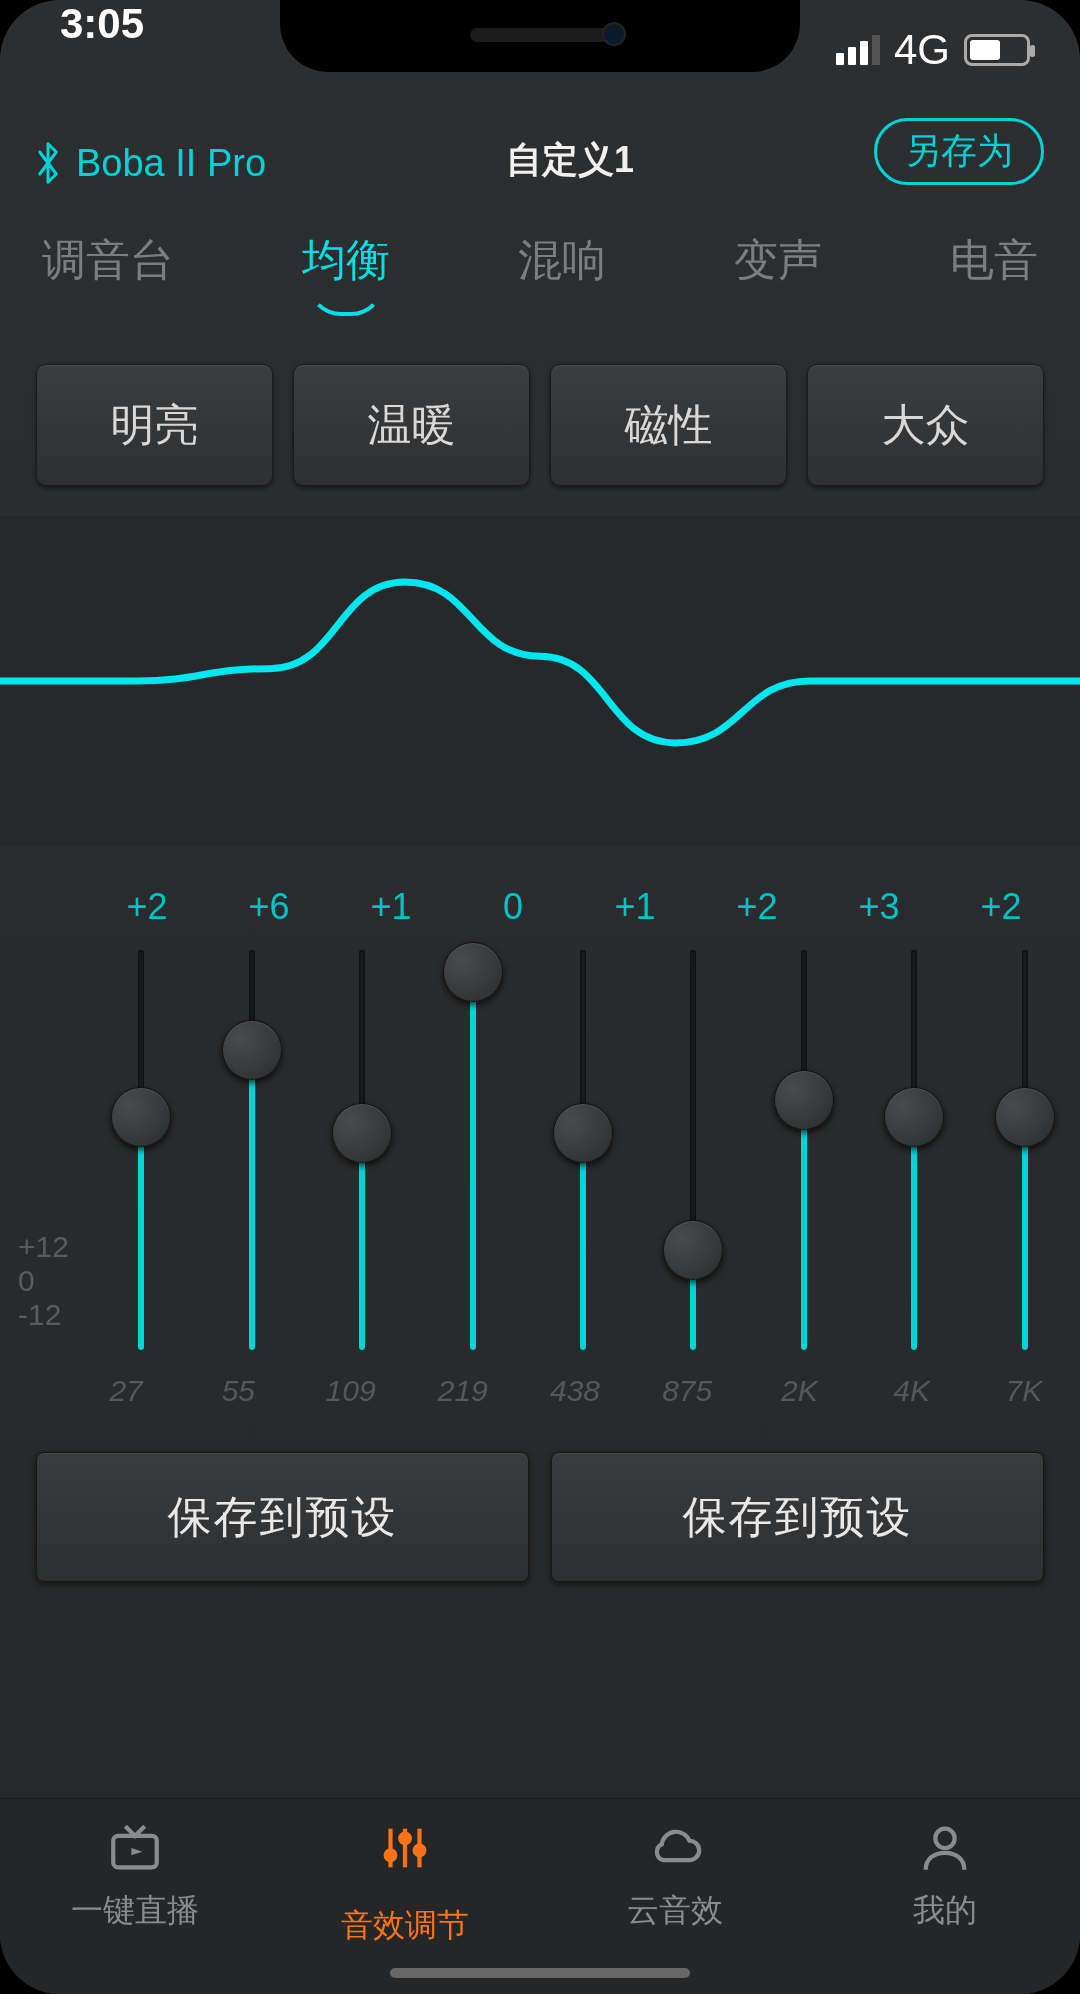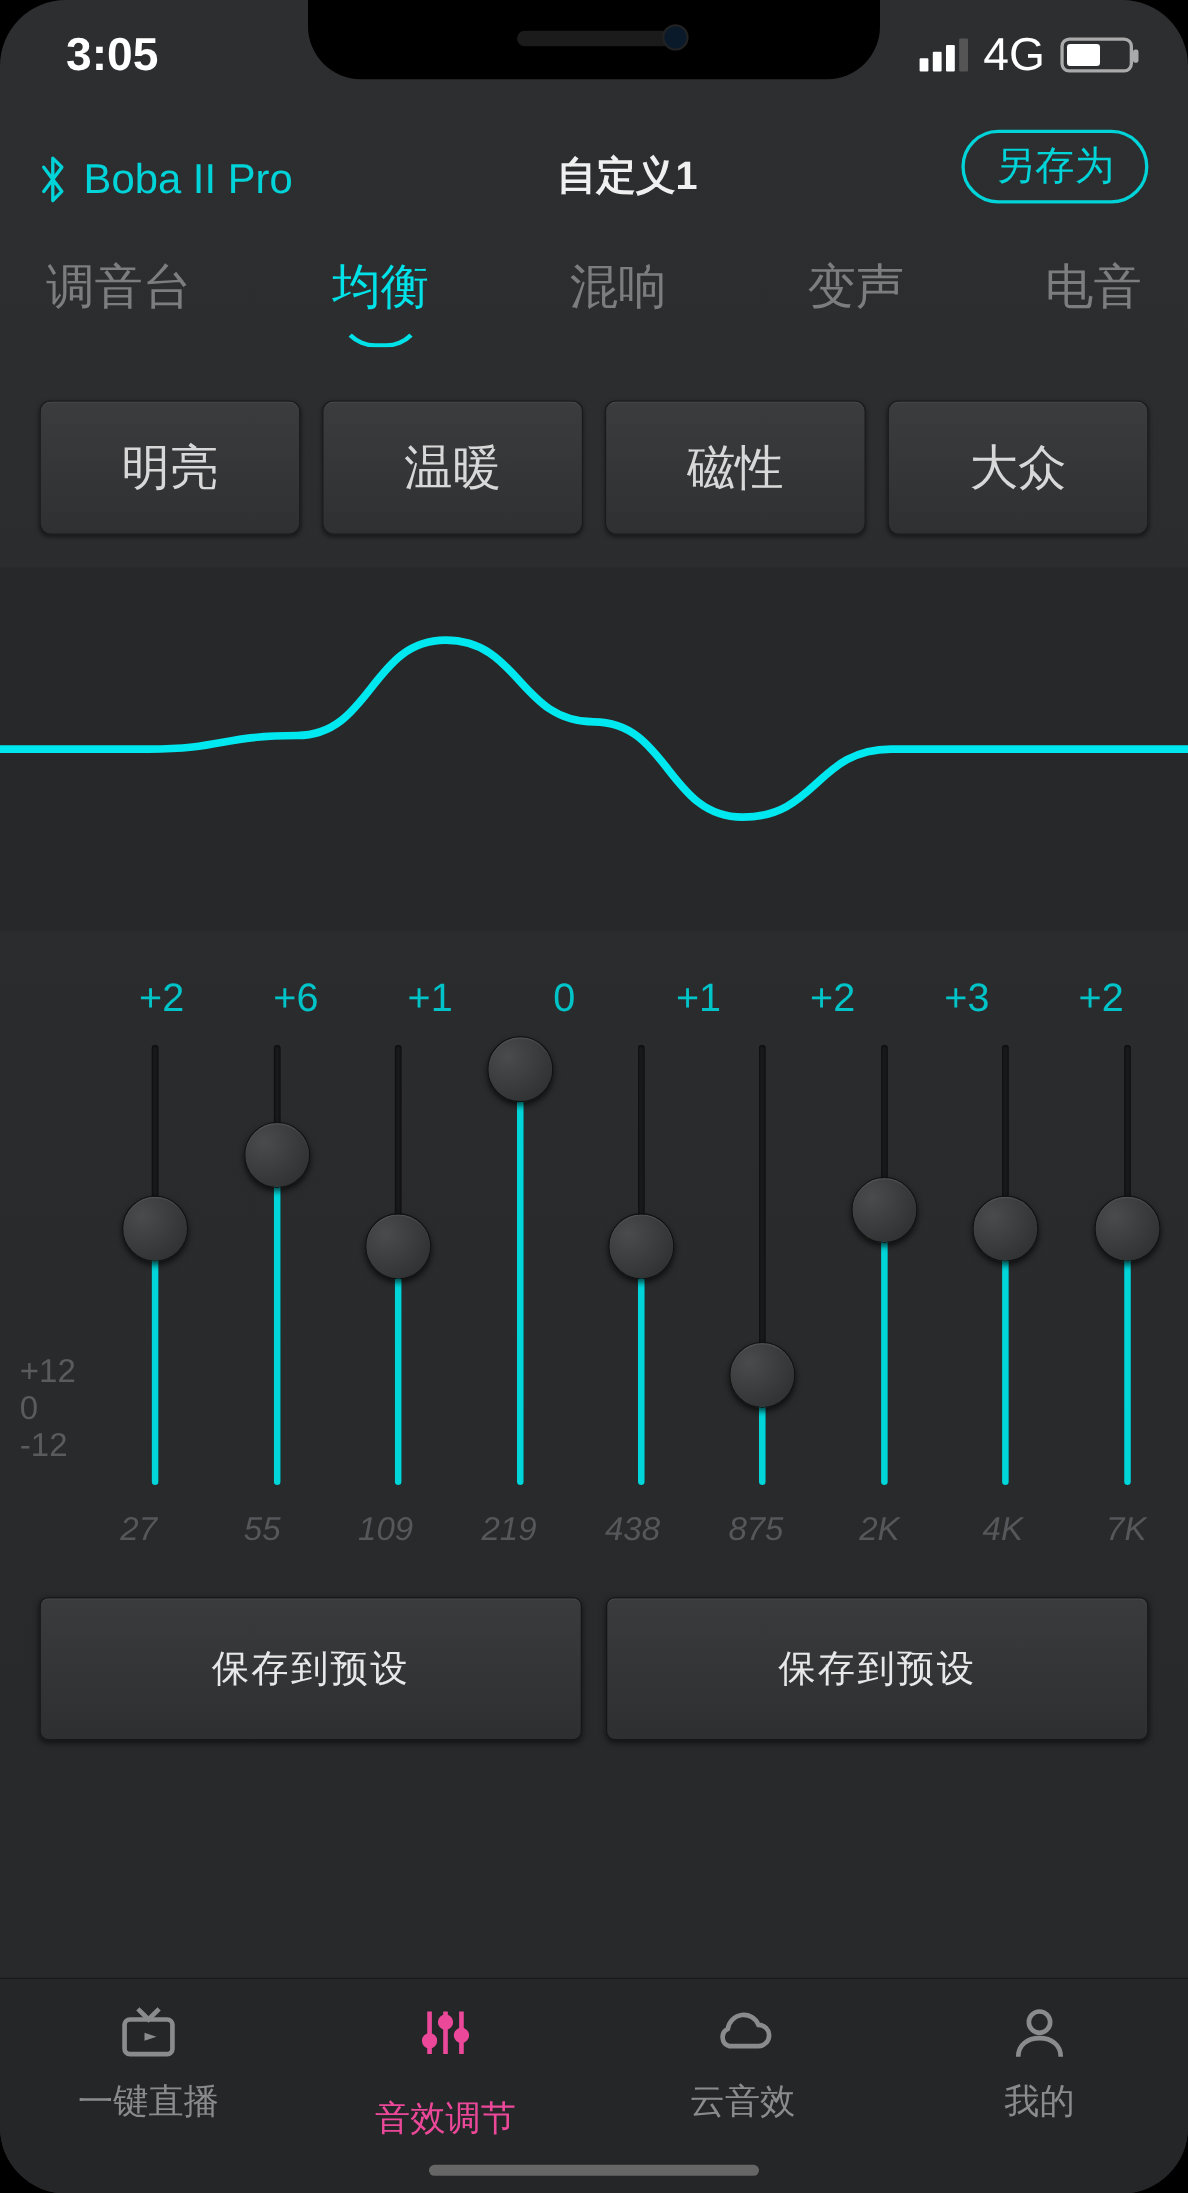--- a/index.html
+++ b/index.html
@@ -27,21 +27,21 @@
   }
   .cam {
     position: absolute; top: 22px; left: 62%;
     width: 24px; height: 24px; background: #0a1a2a; border-radius: 50%;
     border: 2px solid #222;
   }
   
   .status {
     position: relative;
     height: 100px;
-    display: flex; align-items: center; justify-content: space-between;
+    display: flex; justify-content: space-between;
     padding: 0 50px 0 60px;
     font-size: 42px; font-weight: 600; color: #fff;
   }
   .status-right { display: flex; align-items: center; gap: 14px; font-weight: 500; }
   .sig { display: inline-flex; align-items: flex-end; gap: 4px; }
   .sig span { width: 8px; background: #fff; display: inline-block; border-radius: 1px; }
   .sig span.off { background: #555; }
   .battery {
     position: relative; width: 66px; height: 32px; border: 3px solid #aaa; border-radius: 8px;
   }
@@ -117,32 +117,32 @@
   .freq-labels { display: flex; padding-left: 70px; margin-top: 24px; font-style: italic; }
   .freq { width: 122px; text-align: center; color: #55575a; font-size: 30px; }
 
   
   .actions { display: flex; gap: 22px; padding: 44px 36px 20px 36px; }
   .action-btn {
     flex: 1; height: 130px; border-radius: 8px;
     background: linear-gradient(180deg, #3a3b3d, #2e2f31);
     border: 1px solid #161616;
     box-shadow: inset 0 1px 0 rgba(255,255,255,0.07), 0 2px 6px rgba(0,0,0,0.6);
-    color: #e8e8e8; font-size: 34px; letter-spacing: 2px;
+    color: #e8e8e8; font-size: 44px; letter-spacing: 2px;
   }
 
   
   .nav {
     position: absolute; bottom: 0; left: 0; right: 0;
     display: flex; padding: 18px 0 46px 0;
     background: #252628;
     border-top: 1px solid #1a1a1a;
   }
   .nav-item { flex: 1; display: flex; flex-direction: column; align-items: center; gap: 10px; color: #8a8b8d; font-size: 32px; }
-  .nav-item.active { color: #ec4899; gap: 25px; }
+  .nav-item.active { color: #f97316; gap: 25px; }
   .nav-icon { height: 62px; display: flex; align-items: center; justify-content: center; }
   .nav-icon svg { width: 58px; height: 58px; stroke: currentColor; fill: none; stroke-width: 3.5; }
 
   .home-ind { position:absolute; bottom:16px; left:50%; transform:translateX(-50%); width:300px; height:10px; background:#666; border-radius:6px; }
 </style>
 </head>
 <body>
 
 <div class="phone">
   <div class="notch">

